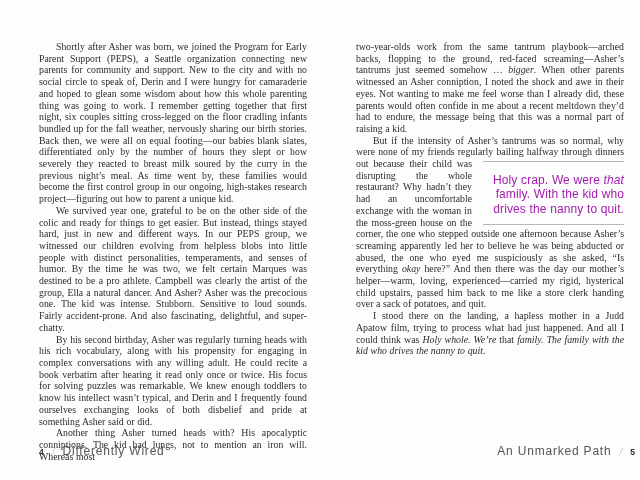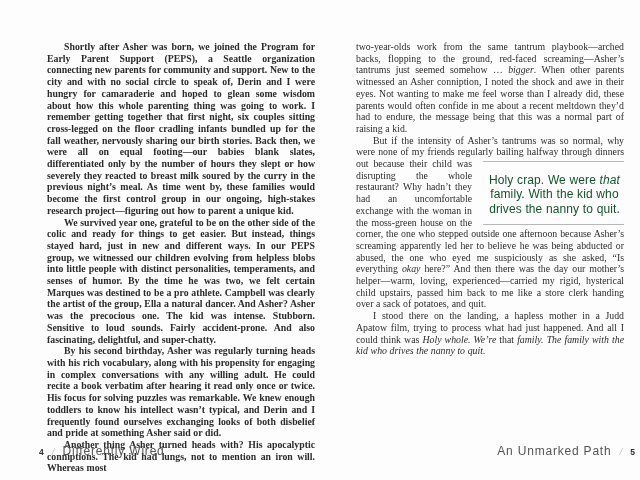--- a/index.html
+++ b/index.html
@@ -13,21 +13,21 @@
   }
   .spread {
     position: relative;
     width: 640px;
     height: 480px;
   }
   .text-col {
     position: absolute;
     top: 41px;
   }
-  .col-left  { left: 47px;  width: 268px; font-weight: bold; }
+  .col-left  { left: 39px;  width: 268px; }
   .col-right { left: 356px; width: 268px; }
   .para {
     margin: 0;
     font-size: 9.8px;
     line-height: 11.7px;
     color: #2b2b2b;
     text-align: justify;
     word-spacing: 0.2px;
   }
   .para.indent { text-indent: 17px; }
@@ -40,22 +40,22 @@
     margin-left: 11px;
     margin-top: 3px;
     margin-bottom: 2px;
     border-top: 1px solid #b7b7b7;
     border-bottom: 1px solid #b7b7b7;
     padding: 11px 0 8px 2px;
     font-family: "Liberation Sans", sans-serif;
     font-size: 12px;
     line-height: 14.3px;
     letter-spacing: 0.1px;
-    color: #14532d;
-    text-align: center;
+    color: #a21caf;
+    text-align: right;
     text-indent: 0;
   }
 
   
   .footer {
     position: absolute;
     top: 444px;
     display: flex;
     align-items: baseline;
     gap: 8px;

